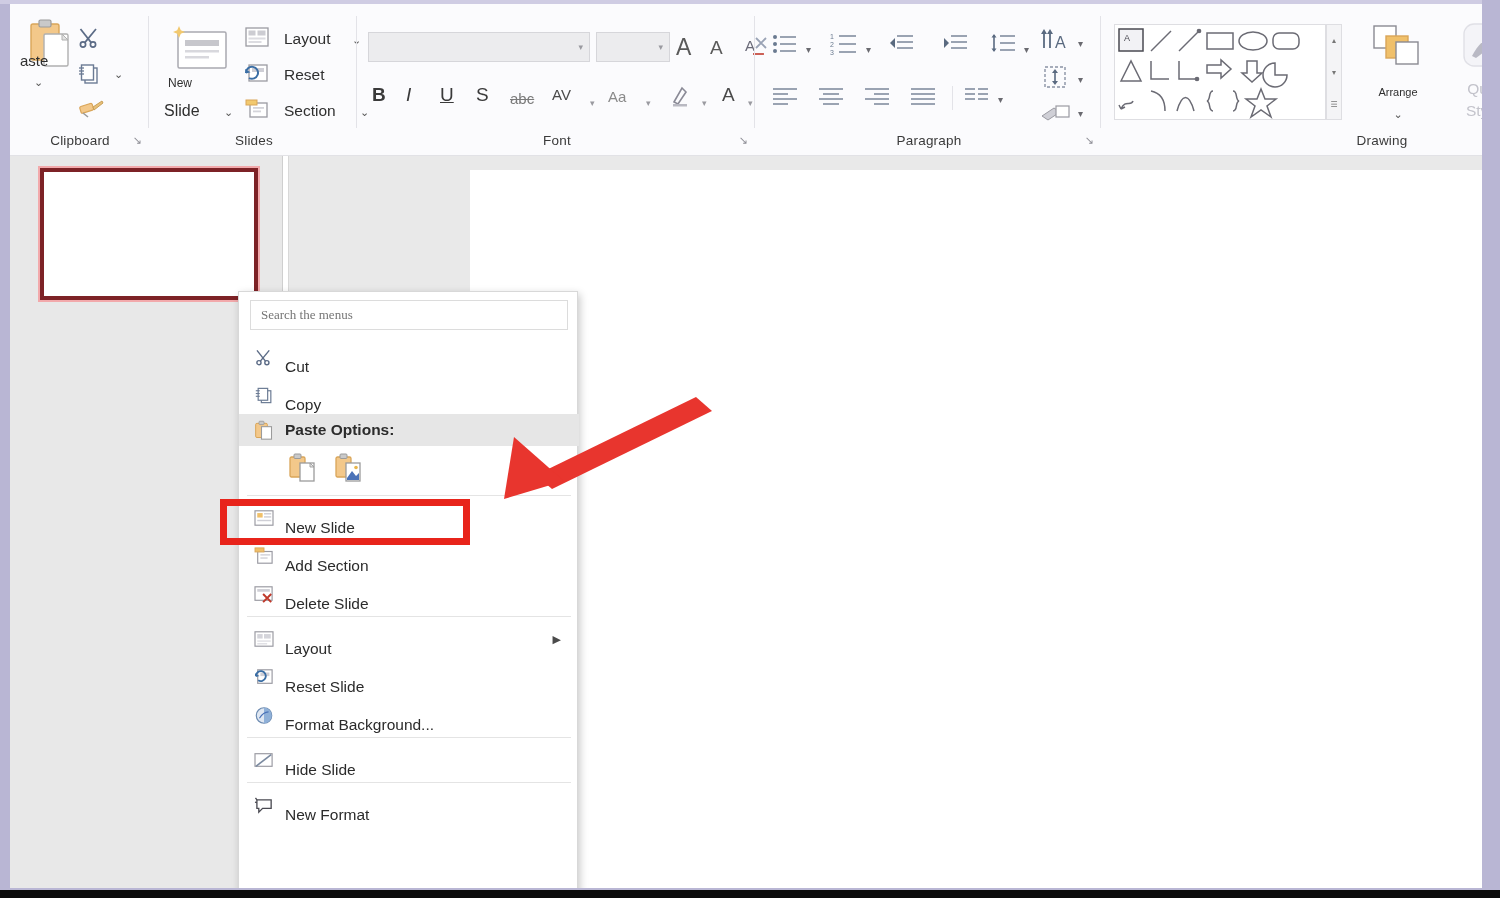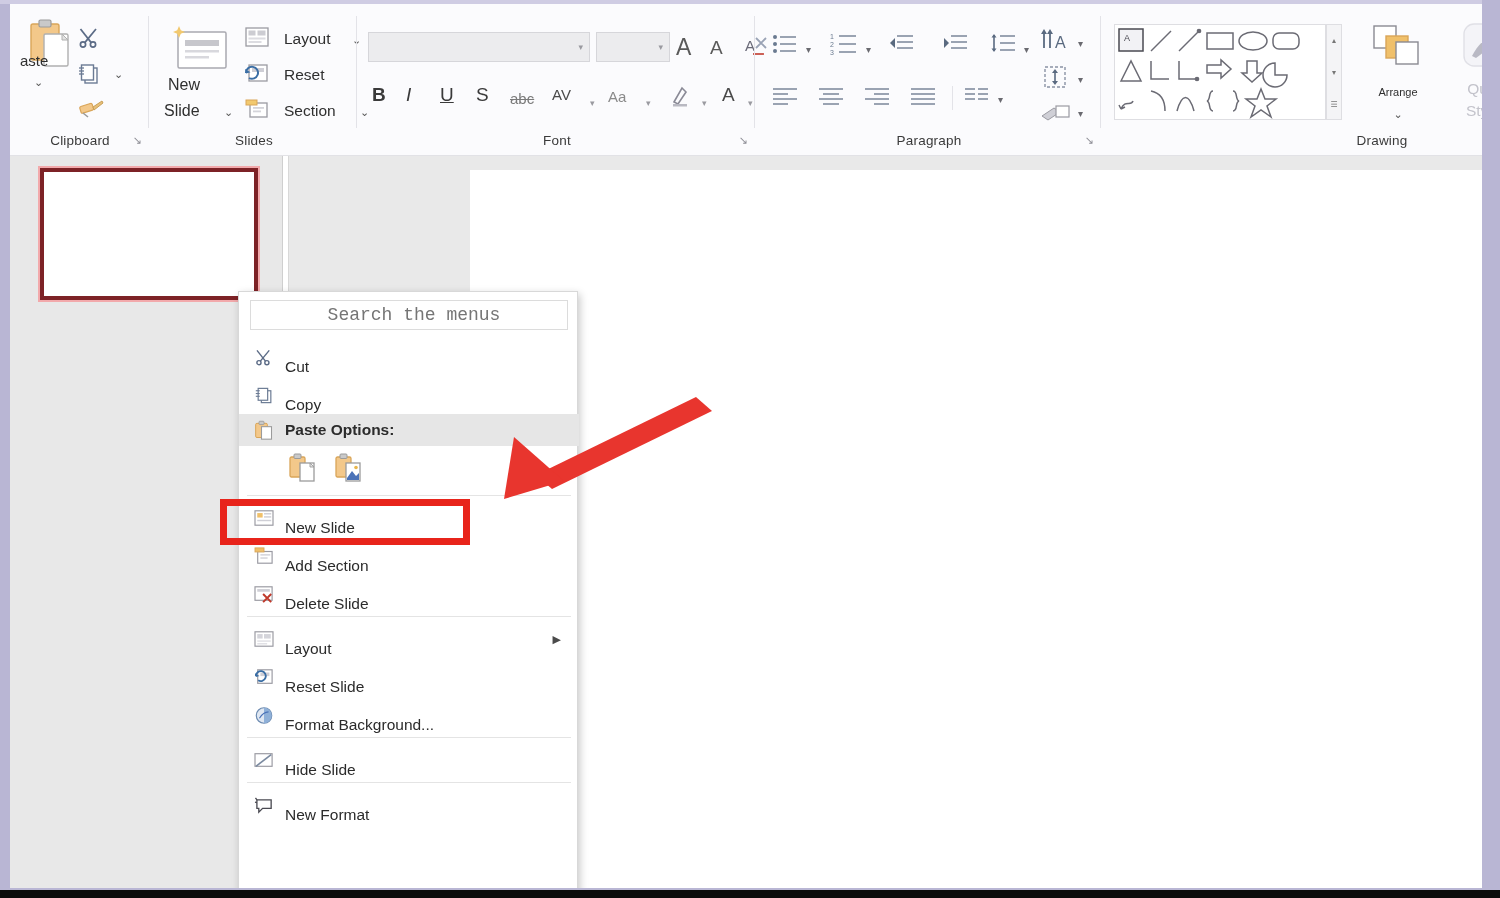--- a/index.html
+++ b/index.html
@@ -72,21 +72,21 @@
     position: absolute; left: 24px; top: 66px; font-size: 11px; color: #555;
   }
   .ic-scissors { position: absolute; left: 68px; top: 16px; }
   .ic-copysm   { position: absolute; left: 68px; top: 52px; }
   .ic-brush    { position: absolute; left: 68px; top: 88px; }
   .cv-copy     { position: absolute; left: 104px; top: 58px; font-size: 11px; color: #555; }
 
   
   #g-slides { left: 140px; width: 208px; }
   .newslide-icon { position: absolute; left: 20px; top: 14px; }
-  .newslide-txt1 { position: absolute; left: 18px; top: 66px; font-size: 16px; color: #2f2f2f; }
+  .newslide-txt1 { position: absolute; left: 18px; top: 66px; font-size: 12px; color: #2f2f2f; }
   .newslide-txt2 { position: absolute; left: 14px; top: 92px; font-size: 16px; color: #2f2f2f; }
   .newslide-cv   { position: absolute; left: 74px; top: 96px; font-size: 11px; color: #555; }
   .sl-row { position: absolute; left: 94px; height: 30px; }
   .sl-row .t { position: absolute; left: 40px; top: 4px; font-size: 15.5px; color: #2f2f2f; }
   .sl-row .cv { position: absolute; top: 8px; font-size: 11px; color: #555; }
 
   
   #g-font { left: 348px; width: 398px; }
   .fontbox {
     position: absolute; background: #ececee; border: 1px solid #d6d6da;
@@ -171,24 +171,23 @@
     z-index: 40;
   }
   #menu-search {
     position: absolute; left: 11px; top: 8px;
     width: 318px; height: 30px;
     background: #ffffff; border: 1px solid #dcdcdc;
   }
   #menu-search input {
     width: 100%; height: 100%; border: 0; outline: none;
     background: transparent;
-    font-family: Liberation Mono, monospace;
-    font-size: 18px; color: #8a8a8a;
+    font-family: Liberation Serif, serif;
+    font-size: 13px; color: #8a8a8a;
     padding-left: 10px;
-    text-align: center;
   }
   #menu-items { position: absolute; left: 0; top: 46px; width: 340px; }
   .mi {
     position: relative; height: 38px;
     display: flex; align-items: flex-end;
     font-size: 15.5px; color: #2b2b2b;
   }
   .mi .mi-ic {
     position: absolute; left: 14px; top: 50%;
     transform: translateY(-50%);

